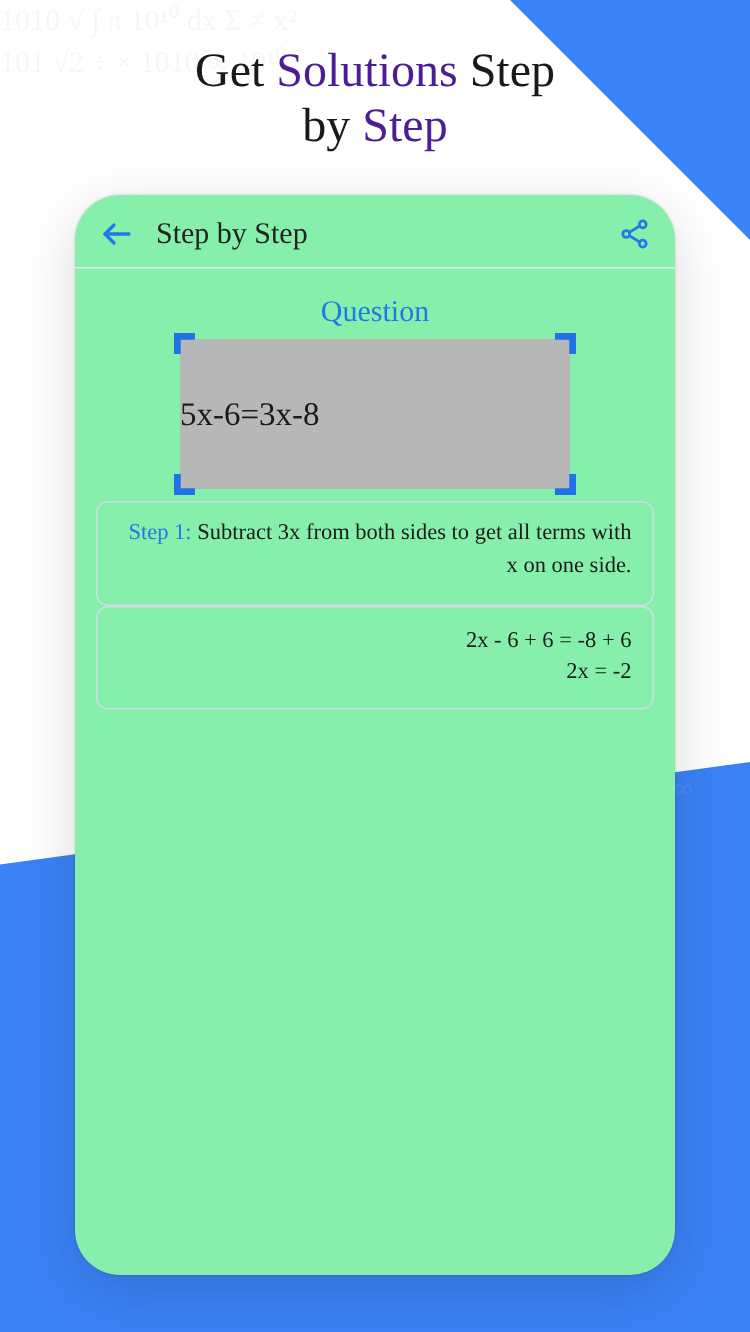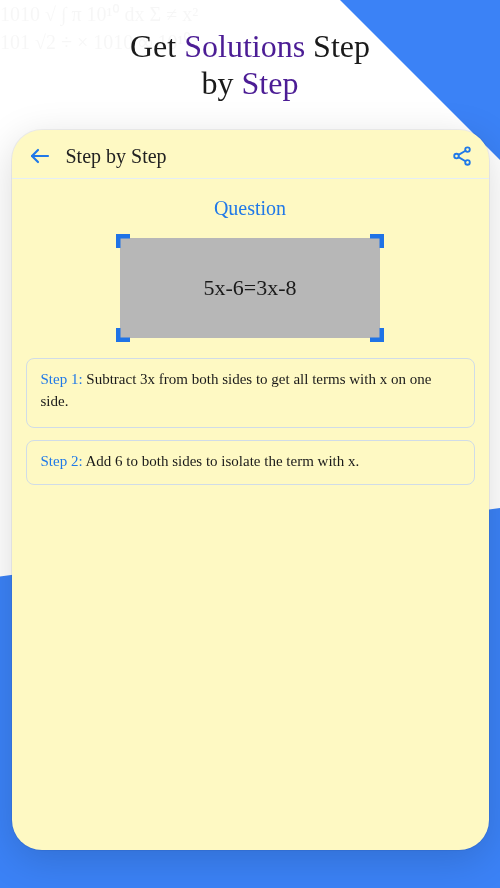--- a/index.html
+++ b/index.html
@@ -59,23 +59,23 @@
     font-size: 32px;
     font-weight: 500;
     color: #1a1a1a;
     font-family: Georgia, serif;
   }
   .headline .accent { color: #4c1d95; }
   .phone-frame {
     position: relative;
     z-index: 2;
     margin: 18px auto 0;
-    width: 477px;
+    width: 400px;
     height: 720px;
-    background: #fef9c3;
+    background: #86efac;
     border-radius: 30px;
     box-shadow: 0 10px 40px rgba(0,0,0,0.15), 0 0 0 1px rgba(0,0,0,0.05);
     overflow: hidden;
     display: flex;
     flex-direction: column;
   }
   .app-bar {
     display: flex;
     align-items: center;
     padding: 14px 16px 10px;
@@ -88,54 +88,53 @@
     color: #222;
     font-family: Georgia, serif;
     flex: 1;
   }
   .share-icon svg { display:block; }
   .content {
     padding: 14px 14px 10px;
     overflow: hidden;
     display:flex;
     flex-direction:column;
-    gap: 12px;
+    gap: 0;
   }
   .question-label {
     text-align: center;
     color: #2079e8;
     font-size: 20px;
     margin: 4px 0 6px;
   }
   .image-box {
     position: relative;
     width: 260px;
     height: 100px;
     margin: 0 auto 8px;
     background: #b7b7b7;
     display:flex;
     align-items:center;
-    justify-content:center;
   }
   .equation-text {
     font-size: 22px;
     color: #1a1a1a;
     font-family: Georgia, serif;
   }
   .corner { position:absolute; width:20px; height:20px; }
   .corner svg { display:block; }
   .c-tl { top:-4px; left:-4px; }
   .c-tr { top:-4px; right:-4px; }
   .c-bl { bottom:-4px; left:-4px; }
   .c-br { bottom:-4px; right:-4px; }
   .step-card {
     border: 1px solid #d0dce8;
     border-radius: 8px;
     padding: 10px 14px 12px;
-    text-align: left;
+    text-align: right;
     font-size: 15px;
     line-height: 1.45;
     color: #1a1a1a;
     font-family: Georgia, serif;
   }
   .step-label { color:#2079e8; font-weight:500; }
   .step-lines { margin-top:2px; }
   .step-lines div { white-space: pre-wrap; }
 </style>
 </head>
@@ -198,17 +197,20 @@
       <span class="equation-text">5x-6=3x-8</span>
     </div>
 
     <div class="step-card">
       <div><span class="step-label">Step 1:</span><span> Subtract 3x from both sides to get all terms with x on one side.</span></div>
       <div class="step-lines">
       </div>
     </div>
 
     <div class="step-card">
-      <div><span class="step-label">Step 2:</span><span> Add 6 to both sides to isolate the term with x.</span></div>
+      <div class="step-lines">
+        <div>2x - 6 + 6 = -8 + 6</div>
+        <div>2x = -2</div>
+      </div>
     </div>
 
   </div>
 </div>
 
 </body></html>

